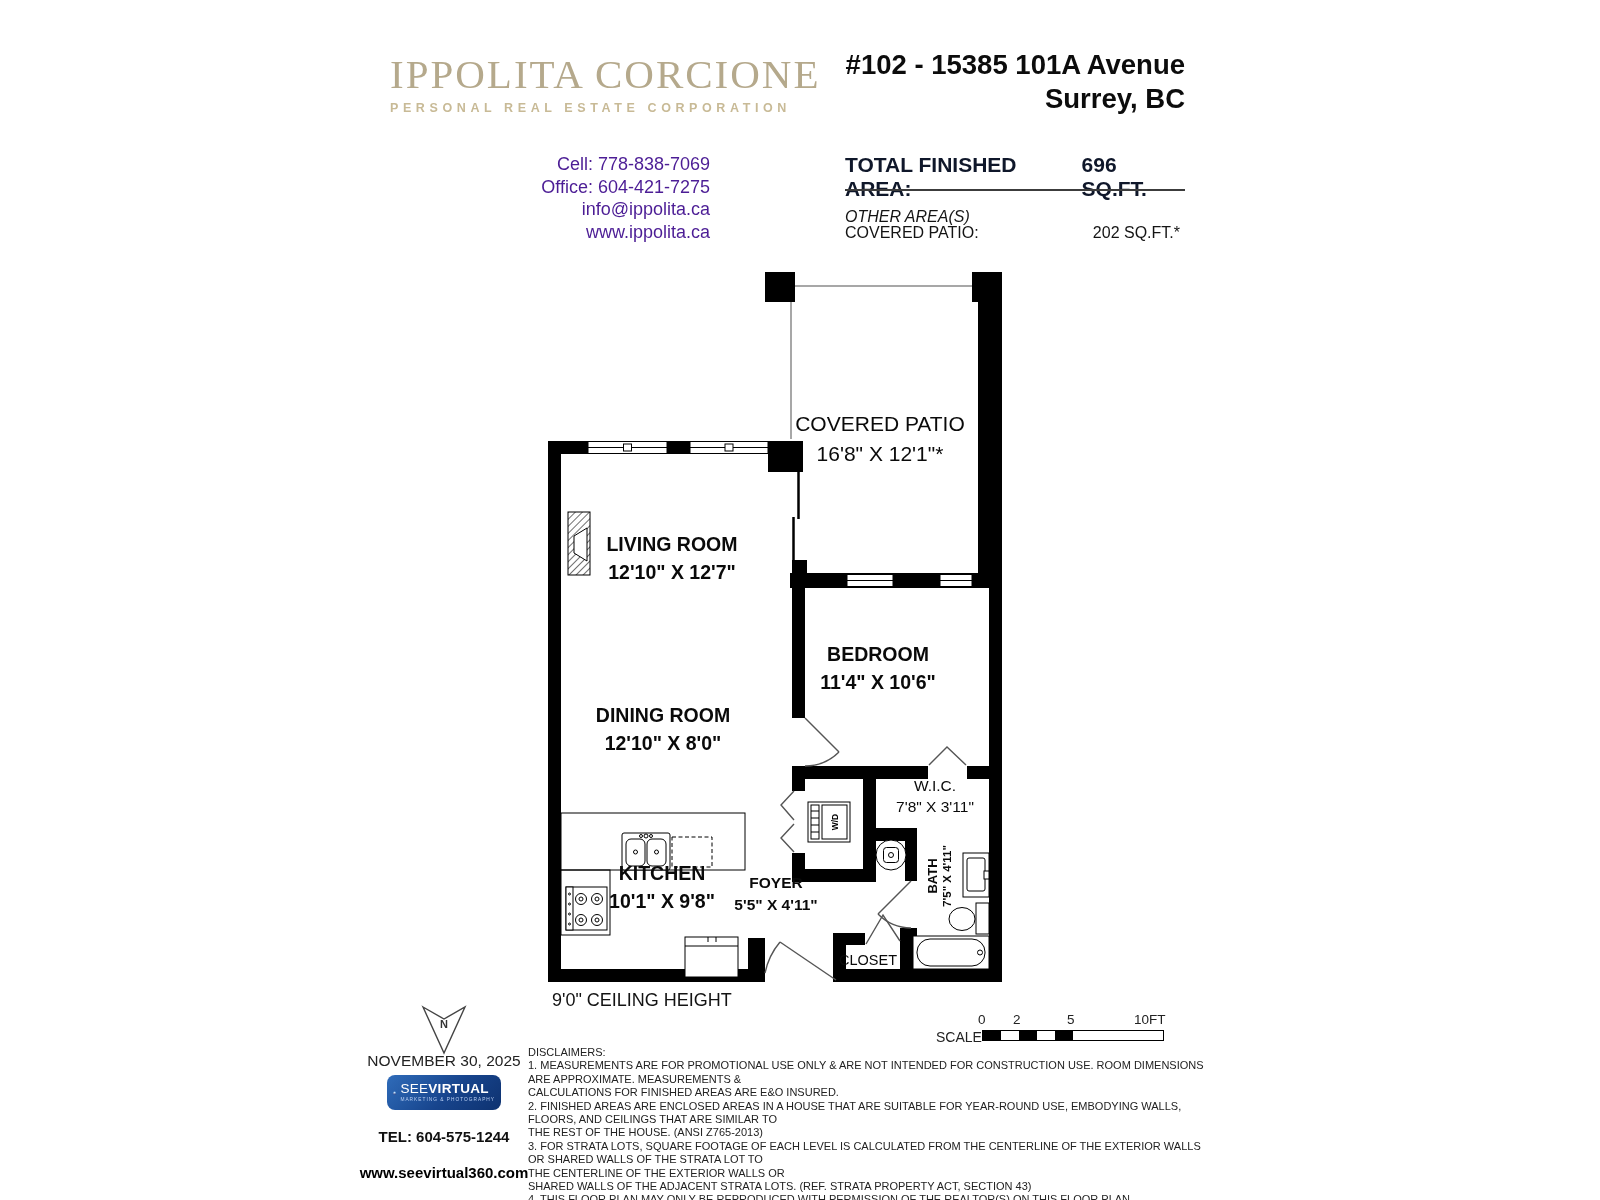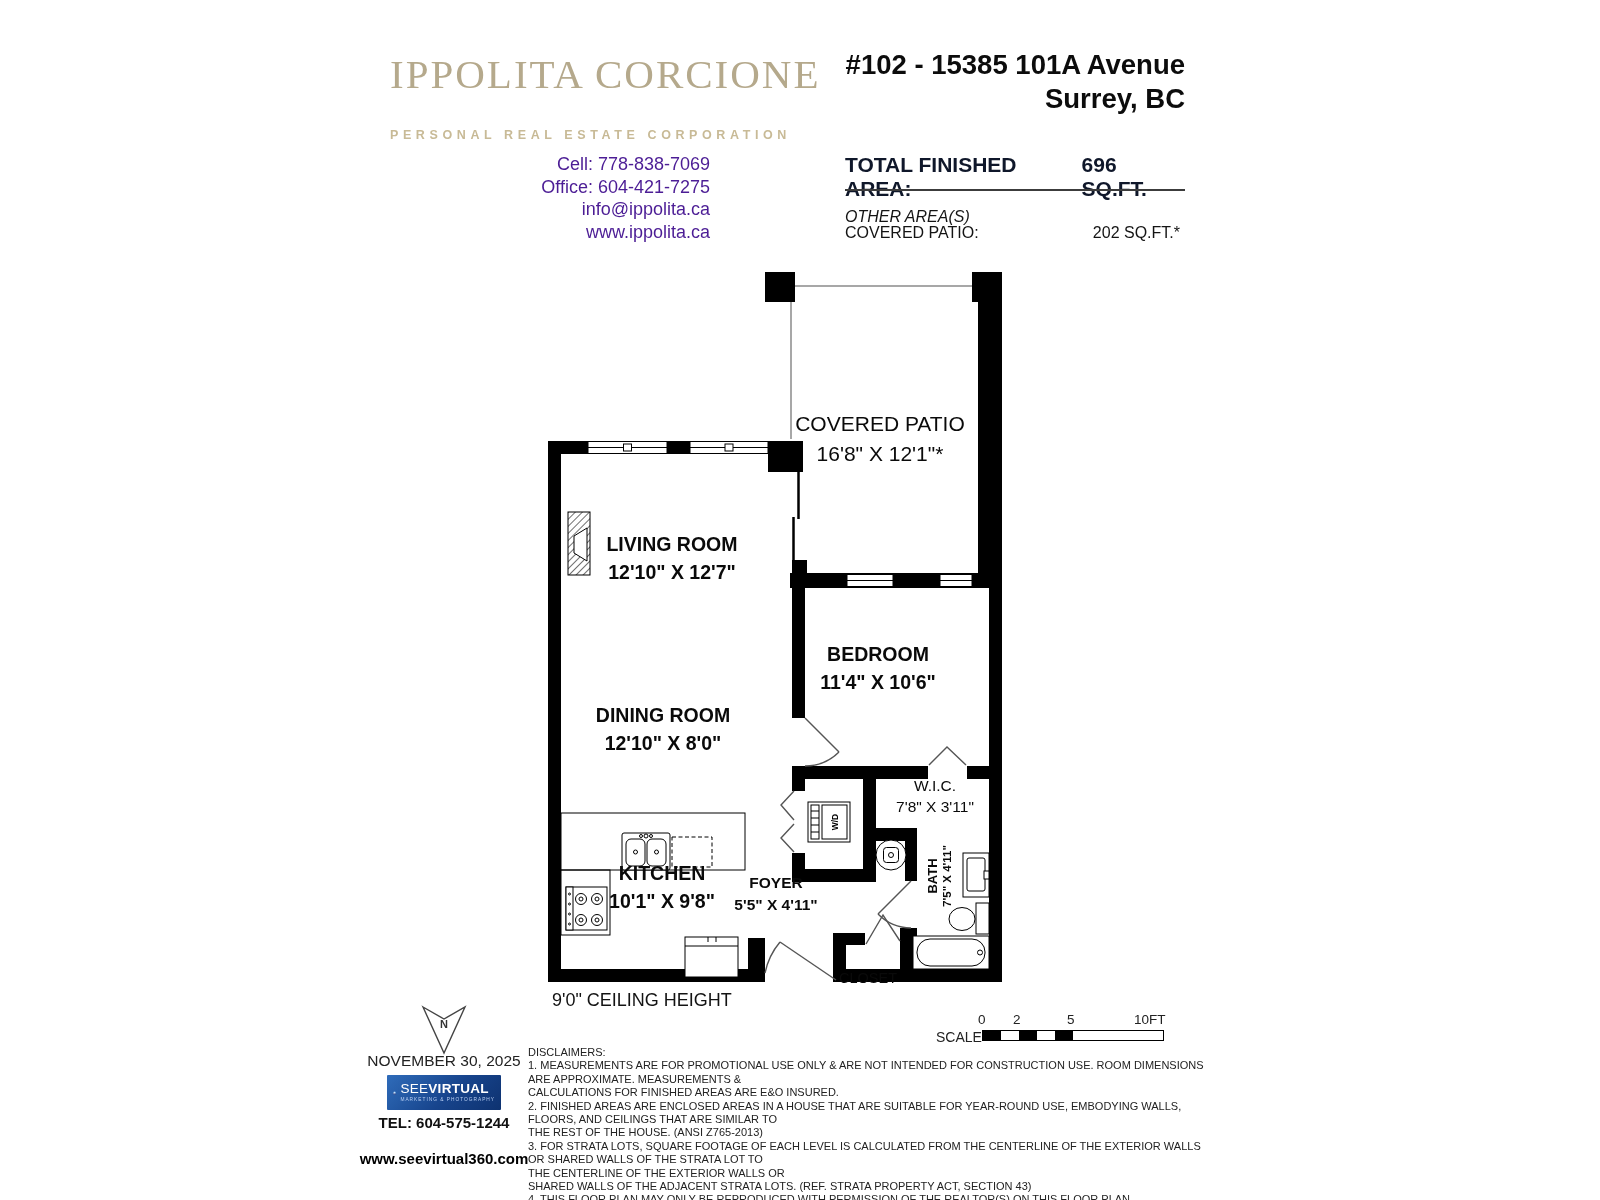--- a/index.html
+++ b/index.html
@@ -4,21 +4,21 @@
 <style>
   html,body{margin:0;padding:0;background:#fff;}
   .page{position:relative;width:1600px;height:1200px;background:#fff;overflow:hidden;
         font-family:"Liberation Sans",sans-serif;color:#111;}
   .abs{position:absolute;}
 
   
   .brand-name{font-family:"Liberation Serif",serif;font-size:41px;font-weight:400;
               letter-spacing:2px;color:#b5a98c;text-align:center;white-space:nowrap;}
   .brand-tagline{font-size:12.5px;font-weight:600;letter-spacing:4.6px;color:#c8ba96;
-                 text-align:center;margin-top:30px;white-space:nowrap;}
+                 text-align:center;margin-top:3px;white-space:nowrap;}
   .contact-line{font-size:18px;line-height:22.5px;text-align:right;color:#4c1d95;}
   .addr{font-size:27.5px;line-height:34px;font-weight:700;text-align:right;color:#0c0c0c;}
   .total-row{display:flex;justify-content:space-between;font-size:21px;font-weight:700;color:#0f172a;}
   .area-divider{border-top:2px solid #3c3c3c;height:0;}
   .other-label{font-size:16px;font-style:italic;color:#141414;}
   .other-row{display:flex;justify-content:space-between;font-size:16px;color:#141414;}
 
   
   .rlabel{position:absolute;text-align:center;color:#0a0a0a;}
   .rl-big{font-size:19.5px;line-height:28px;font-weight:700;}
@@ -26,29 +26,29 @@
   .rl-sm{font-size:15.5px;line-height:21px;font-weight:400;}
   .rl-foyer{font-size:15.5px;line-height:22px;font-weight:700;}
   .rl-closet{font-size:14.5px;font-weight:400;}
   .rl-bath{font-size:13px;line-height:15px;font-weight:700;transform:rotate(-90deg);}
   .rl-bath .l2{font-size:11.5px;}
   .ceiling-note{font-size:18px;color:#131313;}
 
   
   .vendor-col{display:flex;flex-direction:column;align-items:center;}
   .date-line{font-size:15.5px;color:#222;margin-top:-4px;white-space:nowrap;}
-  .sv-logo{margin-top:5px;width:114px;height:35px;border-radius:1px;
+  .sv-logo{margin-top:5px;width:114px;height:35px;border-radius:8px;
            background:linear-gradient(135deg,#2f6cba 0%,#17448c 55%,#0e3270 100%);
            display:flex;align-items:center;padding:0 6px;box-sizing:border-box;}
   .sv-text{margin-left:4px;line-height:1;}
   .sv-row1{font-size:13.5px;color:#fff;letter-spacing:.3px;white-space:nowrap;}
   .sv-row1 .sv-see{font-weight:400;}
   .sv-row1 .sv-virtual{font-weight:700;}
   .sv-row2{font-size:4.8px;letter-spacing:1px;color:#b9cff2;margin-top:2px;white-space:nowrap;}
-  .sv-tel{font-size:15px;font-weight:700;margin-top:4px;color:#111;white-space:nowrap;}
+  .sv-tel{font-size:15px;font-weight:700;margin-top:18px;color:#111;white-space:nowrap;}
   .sv-web{font-size:15px;font-weight:700;margin-top:19px;color:#000000;white-space:nowrap;}
 
   
   .scale-label{font-size:14px;color:#222;}
   .scale-tick{position:absolute;font-size:13.5px;color:#222;}
   .scale-bar{position:absolute;border:1px solid #000;background:#fff;}
   .scale-seg{position:absolute;top:0;height:100%;background:#000;}
 
   .disclaimers{font-size:11px;line-height:13.4px;color:#222;}
 </style>
@@ -280,21 +280,21 @@
       <div class="l2">10'1" X 9'8"</div>
     </div>
     <div class="rlabel rl-foyer" style="left:158px;top:602px;width:140px;">
       <div class="l1">FOYER</div>
       <div class="l2">5'5" X 4'11"</div>
     </div>
     <div class="rlabel rl-bath" style="left:332px;top:591px;width:120px;">
       <div class="l1">BATH</div>
       <div class="l2">7'5" X 4'11"</div>
     </div>
-    <div class="rlabel rl-closet" style="left:280px;top:700px;width:80px;">
+    <div class="rlabel rl-closet" style="left:280px;top:682px;width:80px;">
       <div class="l1">CLOSET</div>
     </div>
   </div>
 
   <div class="abs ceiling-note" style="left:552px;top:990px;">9'0" CEILING HEIGHT</div>
 
   <div class="abs vendor-col" style="left:378px;top:1004px;width:132px;">
     <svg width="48" height="52" viewBox="0 0 48 52">
       <polygon points="3,3 24,15 45,3 24,49" fill="#fff" stroke="#444" stroke-width="1.4"></polygon>
       <text x="24" y="24" text-anchor="middle" font-size="11" font-weight="bold" fill="#333" font-family="Liberation Sans, sans-serif">N</text>

